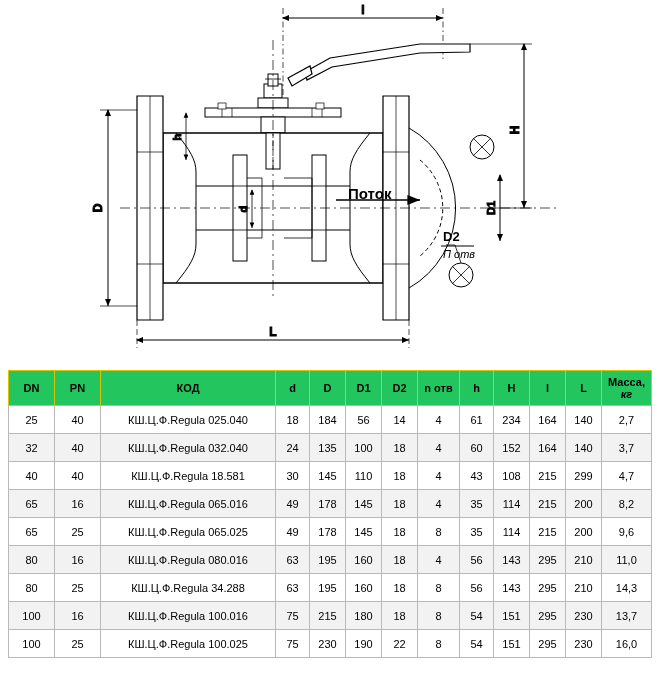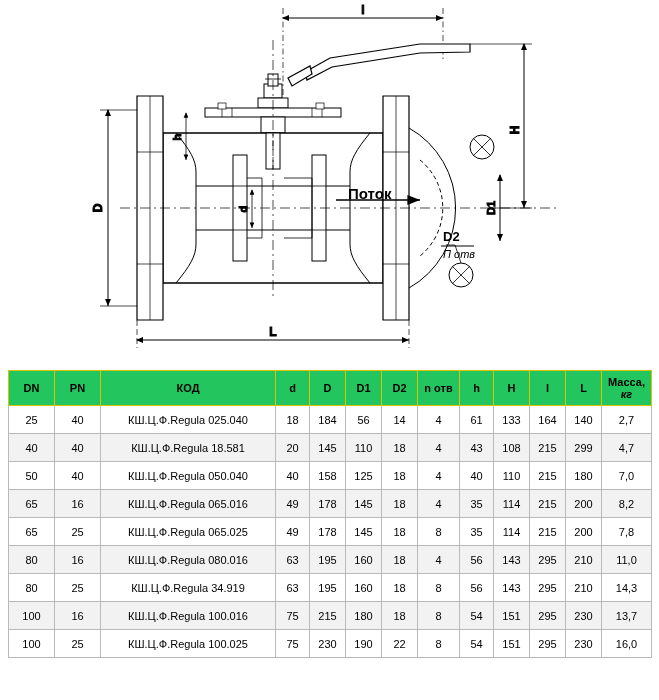--- a/index.html
+++ b/index.html
@@ -271,56 +271,56 @@
           <tr>
             <td>25</td>
             <td>40</td>
             <td class="code-cell">КШ.Ц.Ф.Regula 025.040</td>
             <td>18</td>
             <td>184</td>
             <td>56</td>
             <td>14</td>
             <td>4</td>
             <td>61</td>
-            <td>133</td>
+            <td>234</td>
             <td>164</td>
             <td>140</td>
             <td>2,7</td>
           </tr>
           <tr>
+            <td>32</td>
+            <td>40</td>
+            <td class="code-cell">КШ.Ц.Ф.Regula 032.040</td>
+            <td>24</td>
+            <td>135</td>
+            <td>100</td>
+            <td>18</td>
+            <td>4</td>
+            <td>60</td>
+            <td>152</td>
+            <td>164</td>
+            <td>140</td>
+            <td>3,7</td>
+          </tr>
+          <tr>
             <td>40</td>
             <td>40</td>
             <td class="code-cell">КШ.Ц.Ф.Regula 18.581</td>
-            <td>20</td>
+            <td>30</td>
             <td>145</td>
             <td>110</td>
             <td>18</td>
             <td>4</td>
             <td>43</td>
             <td>108</td>
             <td>215</td>
             <td>299</td>
             <td>4,7</td>
           </tr>
           <tr>
-            <td>50</td>
-            <td>40</td>
-            <td class="code-cell">КШ.Ц.Ф.Regula 050.040</td>
-            <td>40</td>
-            <td>158</td>
-            <td>125</td>
-            <td>18</td>
-            <td>4</td>
-            <td>40</td>
-            <td>110</td>
-            <td>215</td>
-            <td>180</td>
-            <td>7,0</td>
-          </tr>
-          <tr>
             <td>65</td>
             <td>16</td>
             <td class="code-cell">КШ.Ц.Ф.Regula 065.016</td>
             <td>49</td>
             <td>178</td>
             <td>145</td>
             <td>18</td>
             <td>4</td>
             <td>35</td>
             <td>114</td>
@@ -334,41 +334,41 @@
             <td class="code-cell">КШ.Ц.Ф.Regula 065.025</td>
             <td>49</td>
             <td>178</td>
             <td>145</td>
             <td>18</td>
             <td>8</td>
             <td>35</td>
             <td>114</td>
             <td>215</td>
             <td>200</td>
-            <td>7,8</td>
+            <td>9,6</td>
           </tr>
           <tr>
             <td>80</td>
             <td>16</td>
             <td class="code-cell">КШ.Ц.Ф.Regula 080.016</td>
             <td>63</td>
             <td>195</td>
             <td>160</td>
             <td>18</td>
             <td>4</td>
             <td>56</td>
             <td>143</td>
             <td>295</td>
             <td>210</td>
             <td>11,0</td>
           </tr>
           <tr>
             <td>80</td>
             <td>25</td>
-            <td class="code-cell">КШ.Ц.Ф.Regula 34.919</td>
+            <td class="code-cell">КШ.Ц.Ф.Regula 34.288</td>
             <td>63</td>
             <td>195</td>
             <td>160</td>
             <td>18</td>
             <td>8</td>
             <td>56</td>
             <td>143</td>
             <td>295</td>
             <td>210</td>
             <td>14,3</td>

